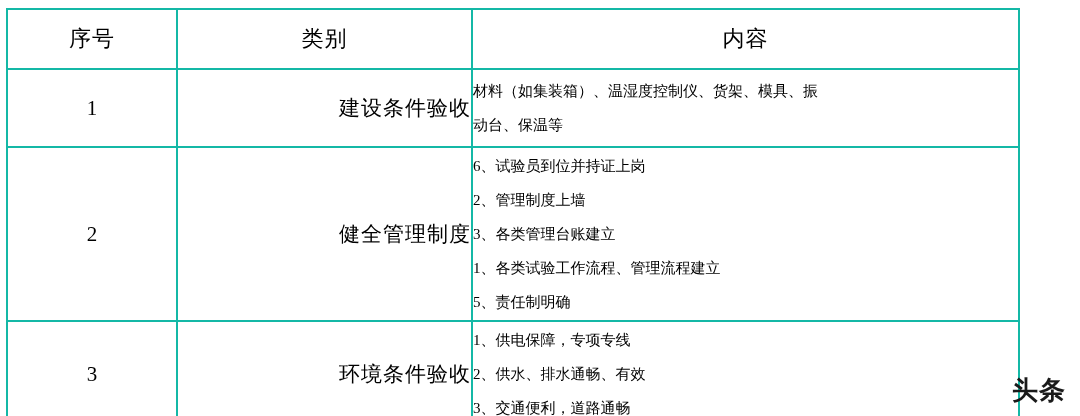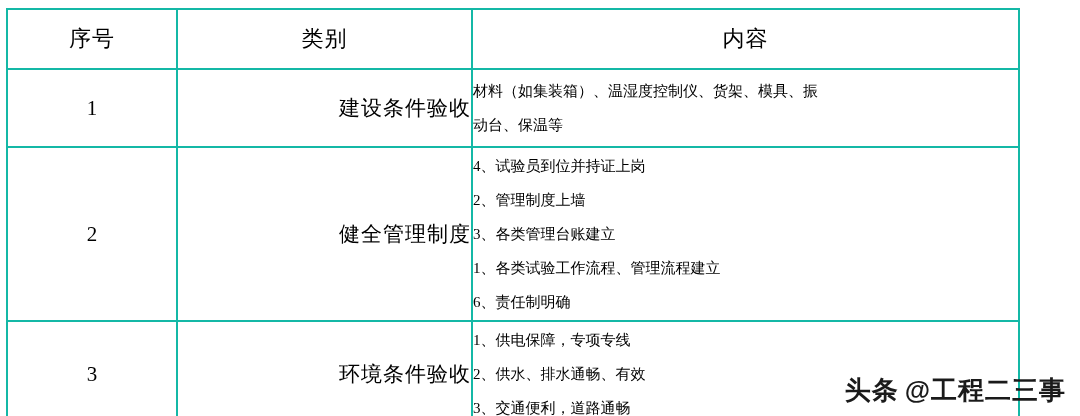--- a/index.html
+++ b/index.html
@@ -100,35 +100,34 @@
       <td class="cell-center">建设条件验收</td>
       <td class="cell-content">
         <div class="line">材料（如集装箱）、温湿度控制仪、货架、模具、振</div>
         <div class="line">动台、保温等</div>
       </td>
     </tr>
     <tr class="row-2">
       <td class="cell-no">2</td>
       <td class="cell-center">健全管理制度</td>
       <td class="cell-content">
-        <div class="line">4、试验员到位并持证上岗</div>
+        <div class="line">6、试验员到位并持证上岗</div>
         <div class="line">2、管理制度上墙</div>
         <div class="line">3、各类管理台账建立</div>
         <div class="line">1、各类试验工作流程、管理流程建立</div>
-        <div class="line">6、责任制明确</div>
+        <div class="line">5、责任制明确</div>
       </td>
     </tr>
     <tr class="row-3">
       <td class="cell-no">3</td>
       <td class="cell-center">环境条件验收</td>
       <td class="cell-content">
         <div class="line">1、供电保障，专项专线</div>
         <div class="line">2、供水、排水通畅、有效</div>
         <div class="line">3、交通便利，道路通畅</div>
       </td>
     </tr>
   </tbody>
 </table>
 
 <div class="watermark">
   <span class="wm-logo">头条</span>
-  <span>@工程二三事</span>
 </div>
 
 </body></html>

